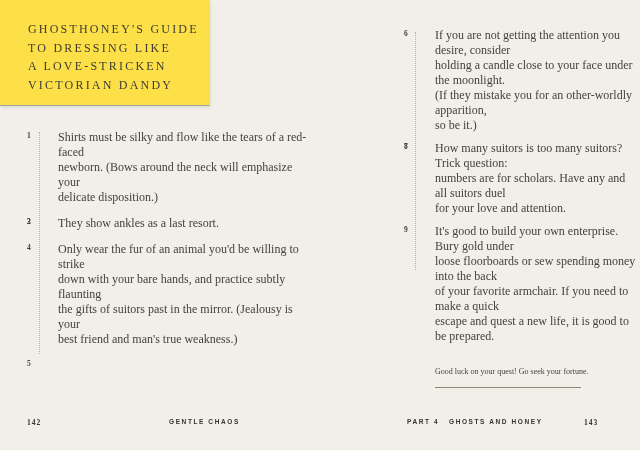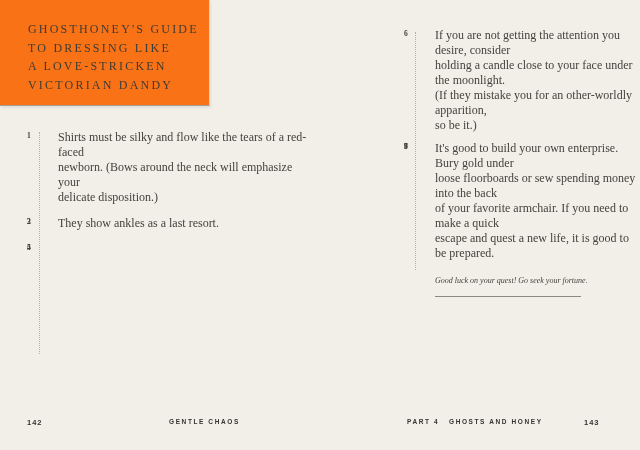--- a/index.html
+++ b/index.html
@@ -11,21 +11,21 @@
     width: 640px;
     height: 450px;
     background: #f2efe9;
   }
 
   
   .title-box {
     position: absolute;
     left: 0; top: 0;
     width: 210px; height: 106px;
-    background: #f97316;
+    background: #fde047;
     border-bottom: 1px solid #a3a099;
     border-right: 1px solid #d8d5ce;
     box-shadow: 1px 2px 2px rgba(90,86,78,0.10);
     padding: 20px 0 0 28px;
   }
   .title-text {
     font-size: 12px;
     line-height: 18.5px;
     letter-spacing: 2.2px;
     color: #3e3b36;
@@ -59,21 +59,21 @@
     font-weight: bold;
     color: #45423c;
   }
   .item-text {
     font-size: 12px;
     line-height: 15px;
     color: #45423c;
     white-space: pre-line;
   }
 
-  .closing { margin-top: 12px; padding-left: 31px; font-style: italic; }
+  .closing { margin-top: 20px; padding-left: 31px; }
   .closing-text {
     font-size: 8px;
     line-height: 15px;
     color: #45423c;
   }
   .closing-rule {
     width: 146px;
     height: 0;
     border-top: 1px solid #8b887f;
     margin-top: 8px;
@@ -82,21 +82,21 @@
   
   .footer-item {
     position: absolute;
     top: 418px;
     font-family: "Liberation Sans", sans-serif;
     font-size: 6.5px;
     font-weight: bold;
     letter-spacing: 1.6px;
     color: #35332e;
   }
-  .folio { font-family: Liberation Sans, sans-serif; font-size: 7.5px; letter-spacing: 1px; font-weight: bold; }
+  .folio { font-family: Liberation Serif, serif; font-size: 7.5px; letter-spacing: 1px; font-weight: bold; }
   .folio-left  { left: 27px; }
   .running-title-left { left: 169px; }
   .part-label  { left: 407px; }
   .section-title { left: 449px; }
   .folio-right { left: 584px; }
 </style>
 </head>
 <body>
 
 <div class="spread">
@@ -119,20 +119,24 @@
     </div>
     <div class="item">
       <span class="item-num">2</span>
     </div>
     <div class="item">
       <span class="item-num">3</span>
       <div class="item-text">They show ankles as a last resort.</div>
     </div>
     <div class="item">
       <span class="item-num">4</span>
+      <div class="item-text">Only wear the fur of an animal you'd be willing to strike
+down with your bare hands, and practice subtly flaunting
+the gifts of suitors past in the mirror. (Jealousy is your
+best friend and man's true weakness.)</div>
     </div>
     <div class="item">
       <span class="item-num">5</span>
     </div>
   </div>
 
   <div class="list list-right">
     <div class="divider divider-right"></div>
 
     <div class="item">
@@ -140,20 +144,23 @@
       <div class="item-text">If you are not getting the attention you desire, consider
 holding a candle close to your face under the moonlight.
 (If they mistake you for an other-worldly apparition,
 so be it.)</div>
     </div>
     <div class="item">
       <span class="item-num">7</span>
     </div>
     <div class="item">
       <span class="item-num">8</span>
+      <div class="item-text">How many suitors is too many suitors? Trick question:
+numbers are for scholars. Have any and all suitors duel
+for your love and attention.</div>
     </div>
     <div class="item">
       <span class="item-num">9</span>
       <div class="item-text">It's good to build your own enterprise. Bury gold under
 loose floorboards or sew spending money into the back
 of your favorite armchair. If you need to make a quick
 escape and quest a new life, it is good to be prepared.</div>
     </div>
 
     <div class="closing">

